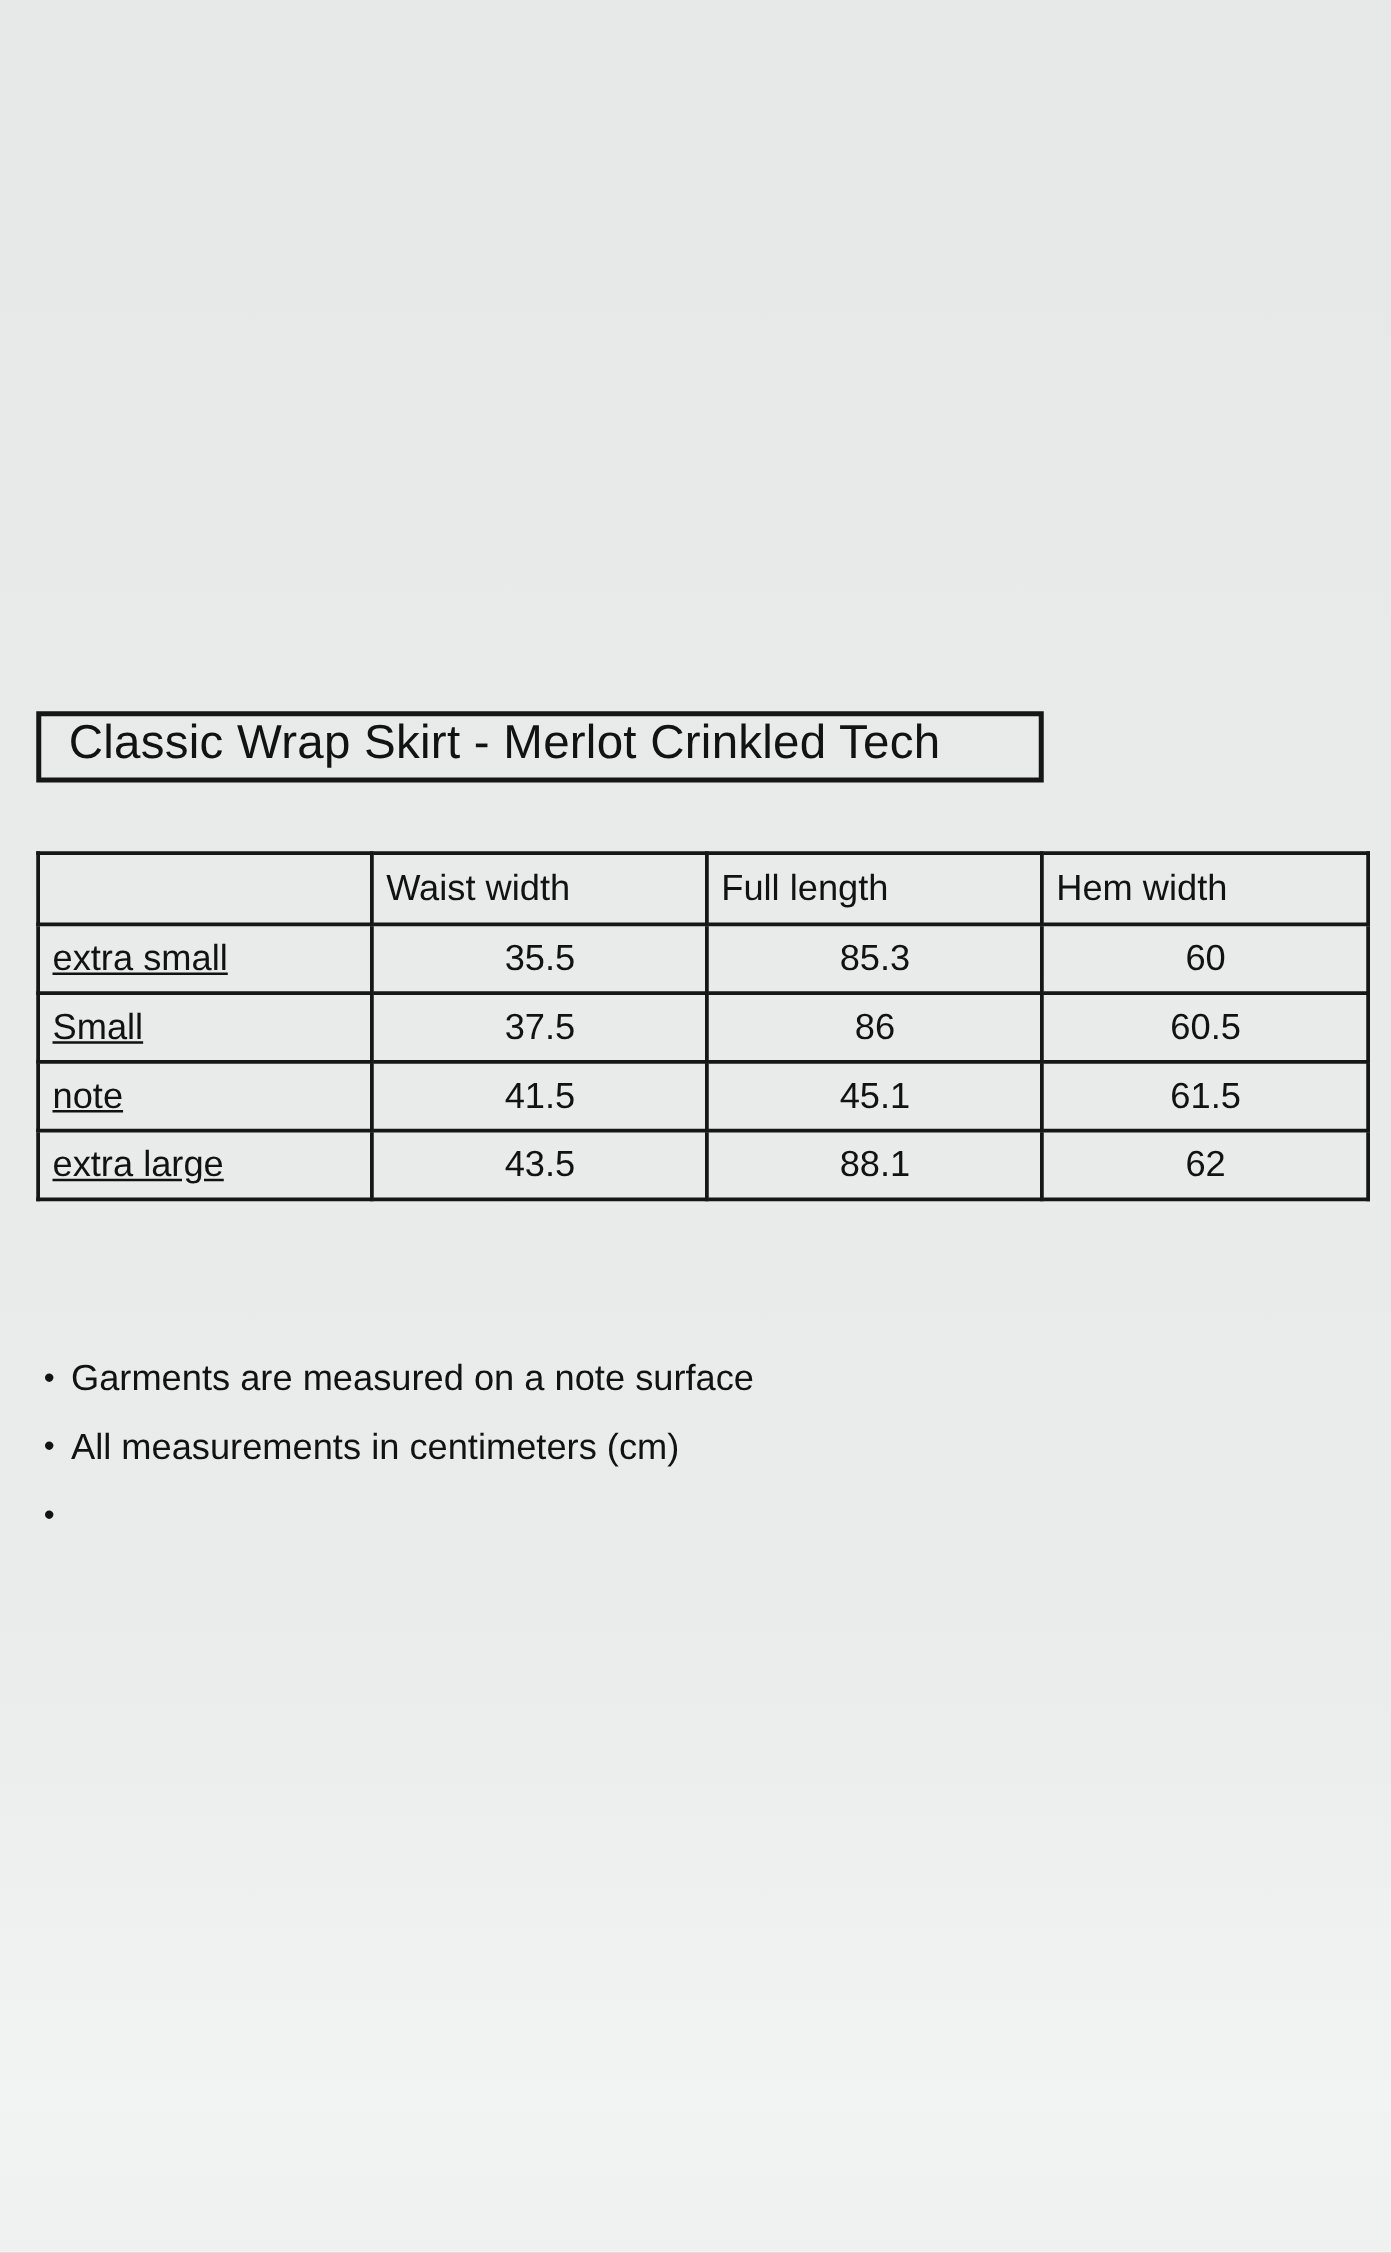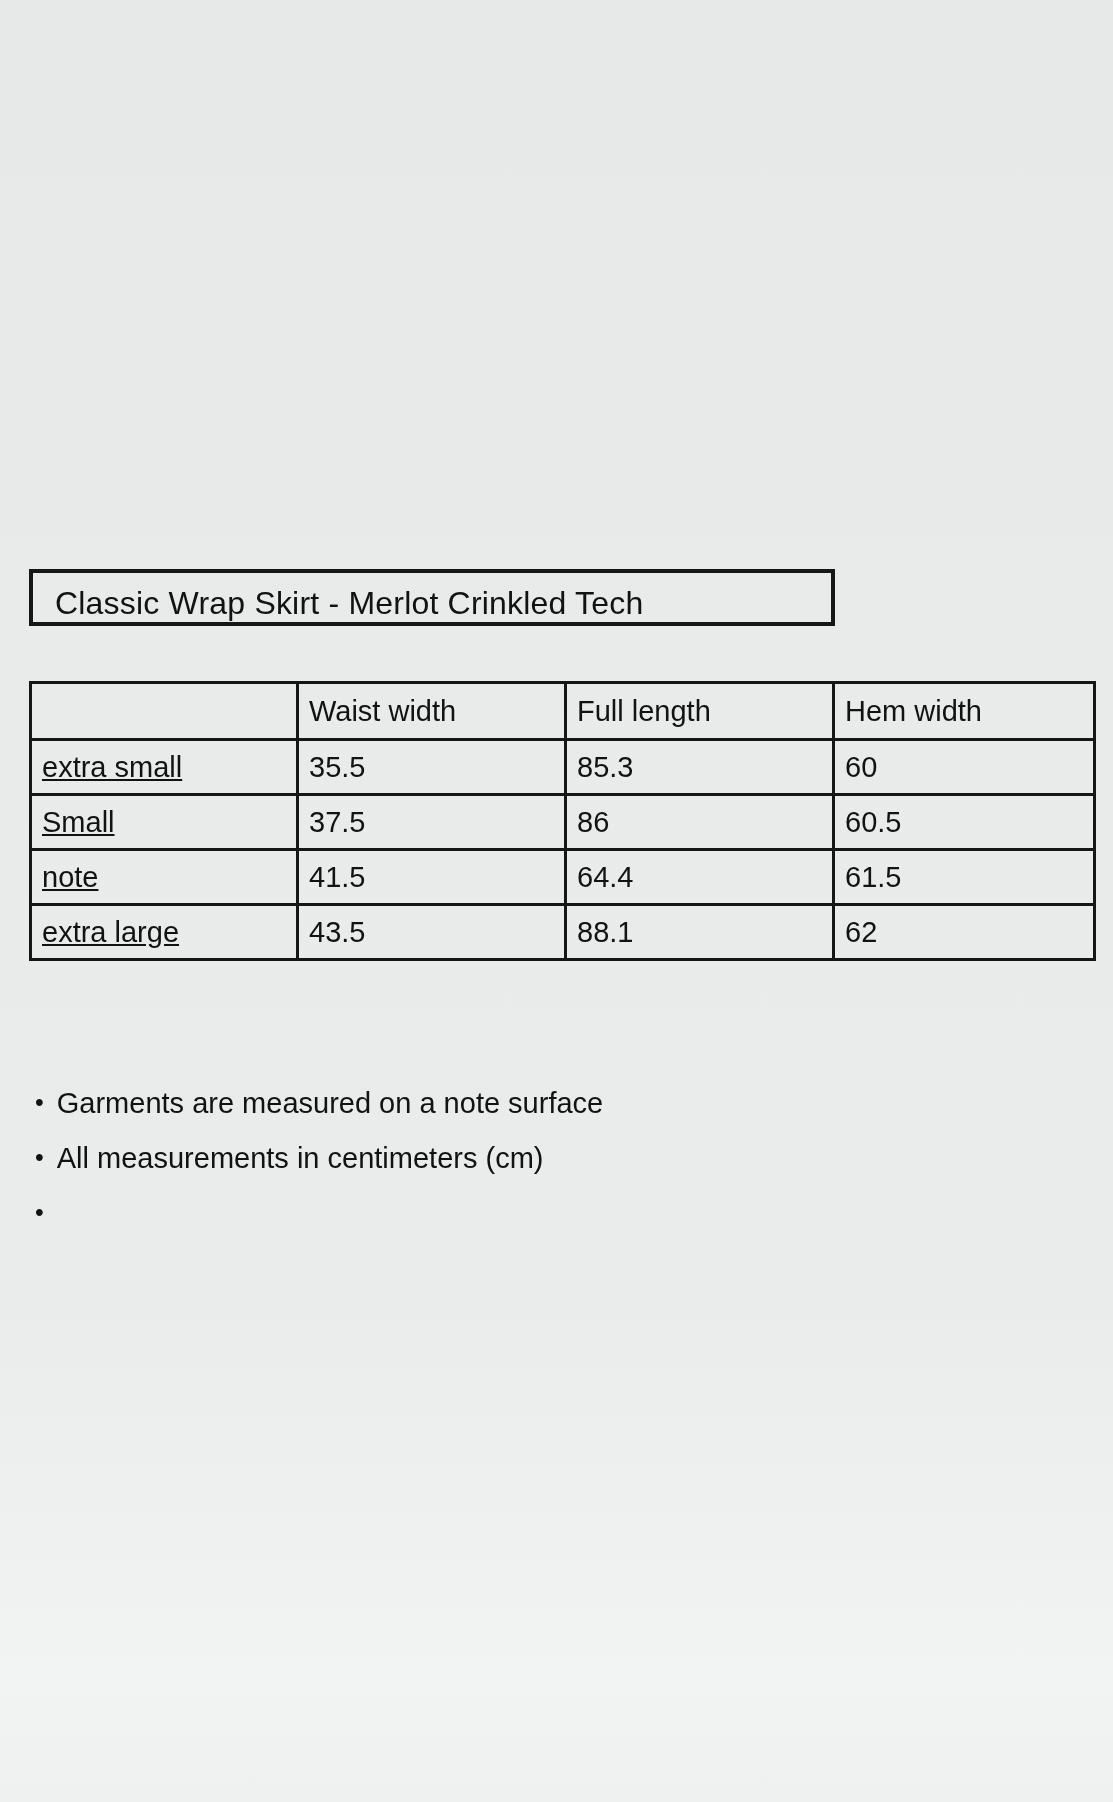--- a/index.html
+++ b/index.html
@@ -19,23 +19,23 @@
   }
   .title-box {
     position: absolute;
     left: 29px;
     top: 569px;
     width: 806px;
     height: 57px;
     border: 4px solid #161616;
     box-sizing: border-box;
     display: flex;
-    align-items: flex-end;
+    align-items: flex-start;
     padding-left: 22px;
-    font-size: 32px;
+    font-size: 38px;
     letter-spacing: 0.2px;
     white-space: nowrap;
   }
   table.size-table {
     position: absolute;
     left: 29px;
     top: 681px;
     width: 1064px;
     border-collapse: collapse;
     table-layout: fixed;
@@ -47,21 +47,21 @@
     font-weight: 400;
     padding: 0 9px 0 10px;
     vertical-align: middle;
     overflow: hidden;
     white-space: nowrap;
   }
   table.size-table thead tr { height: 57px; padding-left: 19px; }
   table.size-table tbody tr { height: 55px; }
   table.size-table th { text-align: left; }
   td.label { text-align: left; text-decoration: underline; }
-  td.num { text-align: left; }
+  td.num { text-align: center; }
   .notes {
     position: absolute;
     left: 35px;
     top: 1076px;
     width: 1040px;
   }
   .note {
     height: 55px;
     display: flex;
     align-items: center;
@@ -108,21 +108,21 @@
       </tr>
       <tr>
         <td class="label">Small</td>
         <td class="num">37.5</td>
         <td class="num">86</td>
         <td class="num">60.5</td>
       </tr>
       <tr>
         <td class="label">note</td>
         <td class="num">41.5</td>
-        <td class="num">64.4</td>
+        <td class="num">45.1</td>
         <td class="num">61.5</td>
       </tr>
       <tr>
         <td class="label">extra large</td>
         <td class="num">43.5</td>
         <td class="num">88.1</td>
         <td class="num">62</td>
       </tr>
     </tbody>
   </table>

